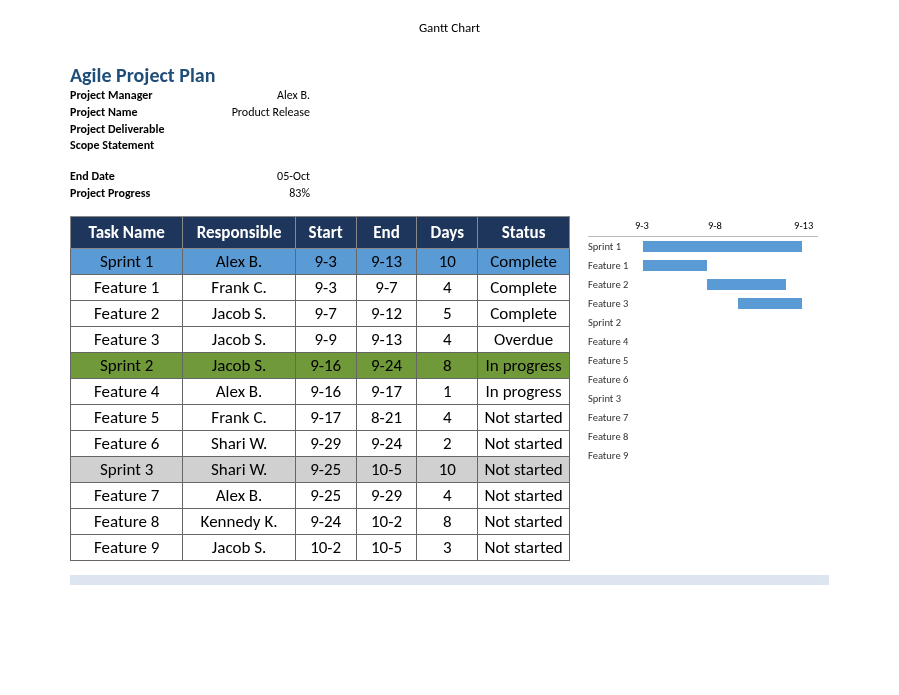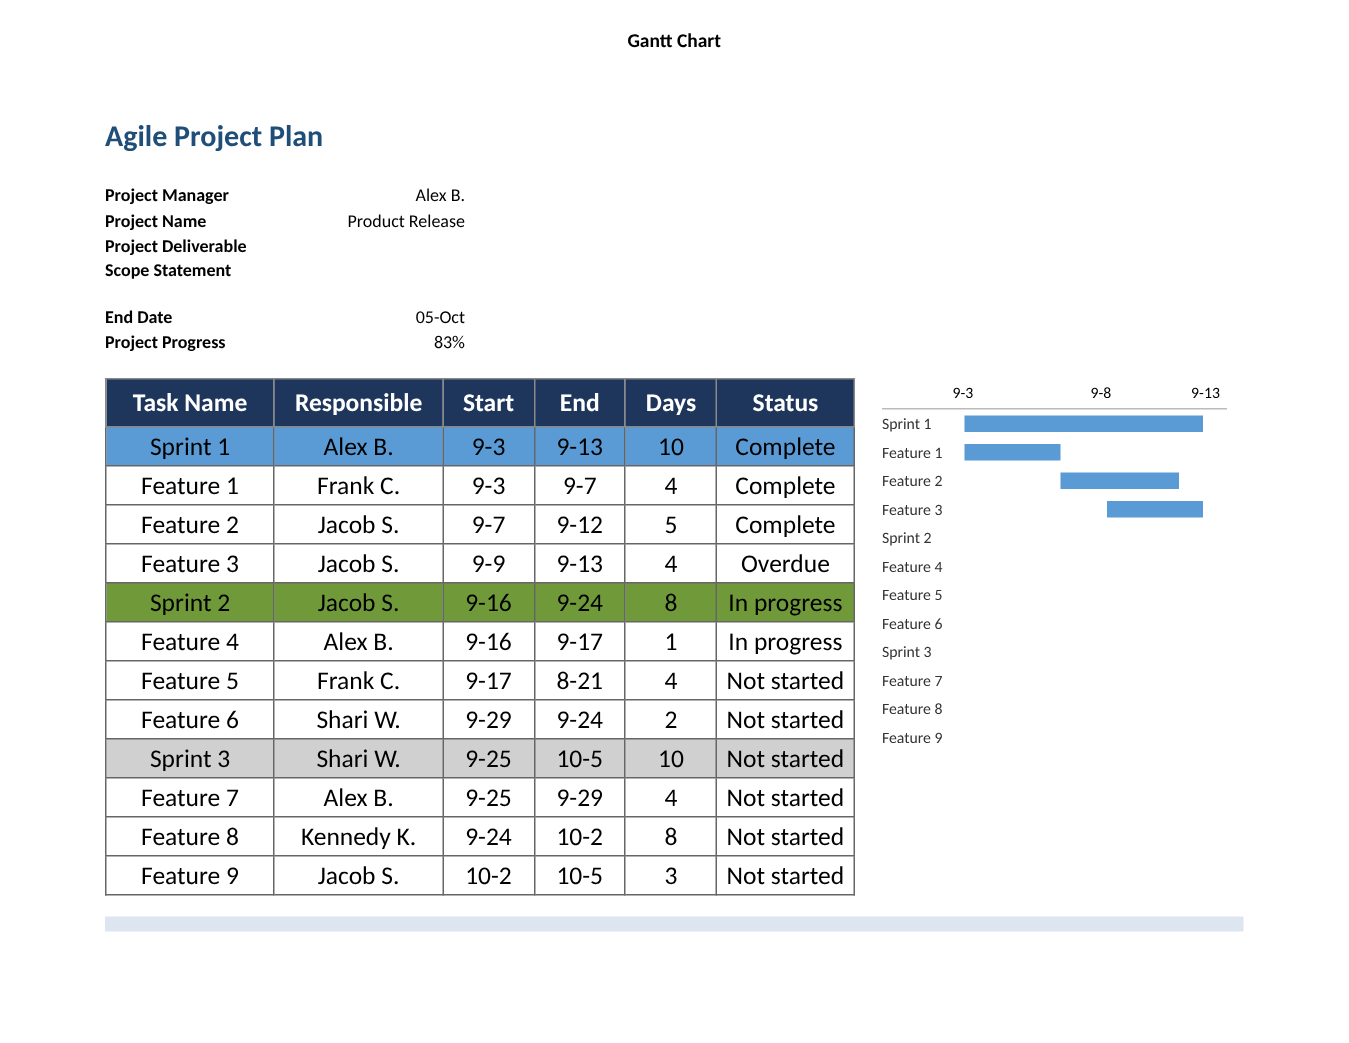--- a/index.html
+++ b/index.html
@@ -10,29 +10,28 @@
     font-size: 12px;
     color: #000;
     width: 899px;
   }
   .page {
     padding: 20px 70px 30px 70px;
     position: relative;
   }
   .doc-title {
     text-align: center;
-    font-weight: bold;
+    font-weight: normal;
     font-size: 13px;
-    margin-bottom: 44px;
+    margin-bottom: 28px;
   }
   .proj-title {
     color: #1f4e79;
     font-size: 20px;
     font-weight: bold;
-    margin-bottom: 20px;
   }
   .info-block {
     margin-bottom: 14px;
   }
   .info-row {
     display: flex;
     line-height: 1.4;
   }
   .info-label {
     width: 140px;
@@ -262,21 +261,21 @@
             <td class="en">10-5</td>
             <td class="dy">3</td>
             <td class="su">Not started</td>
           </tr>
         </tbody>
     </table>
 
     <div class="gantt">
       <div class="gantt-axis" id="gantt-axis">
           <span style="left: 47px;">9-3</span>
-          <span style="left: 139px;">9-8</span>
+          <span style="left: 120px;">9-8</span>
           <span style="left: 206.091px;">9-13</span>
         </div>
       <div class="gantt-rows" id="gantt-rows">
           <div class="gantt-row">
             <div class="gantt-label">Sprint 1</div>
             <div class="gantt-track">
               <div class="gantt-bar" style="left: 0px; width: 159.091px;"></div>
             </div>
           </div>
           <div class="gantt-row">

